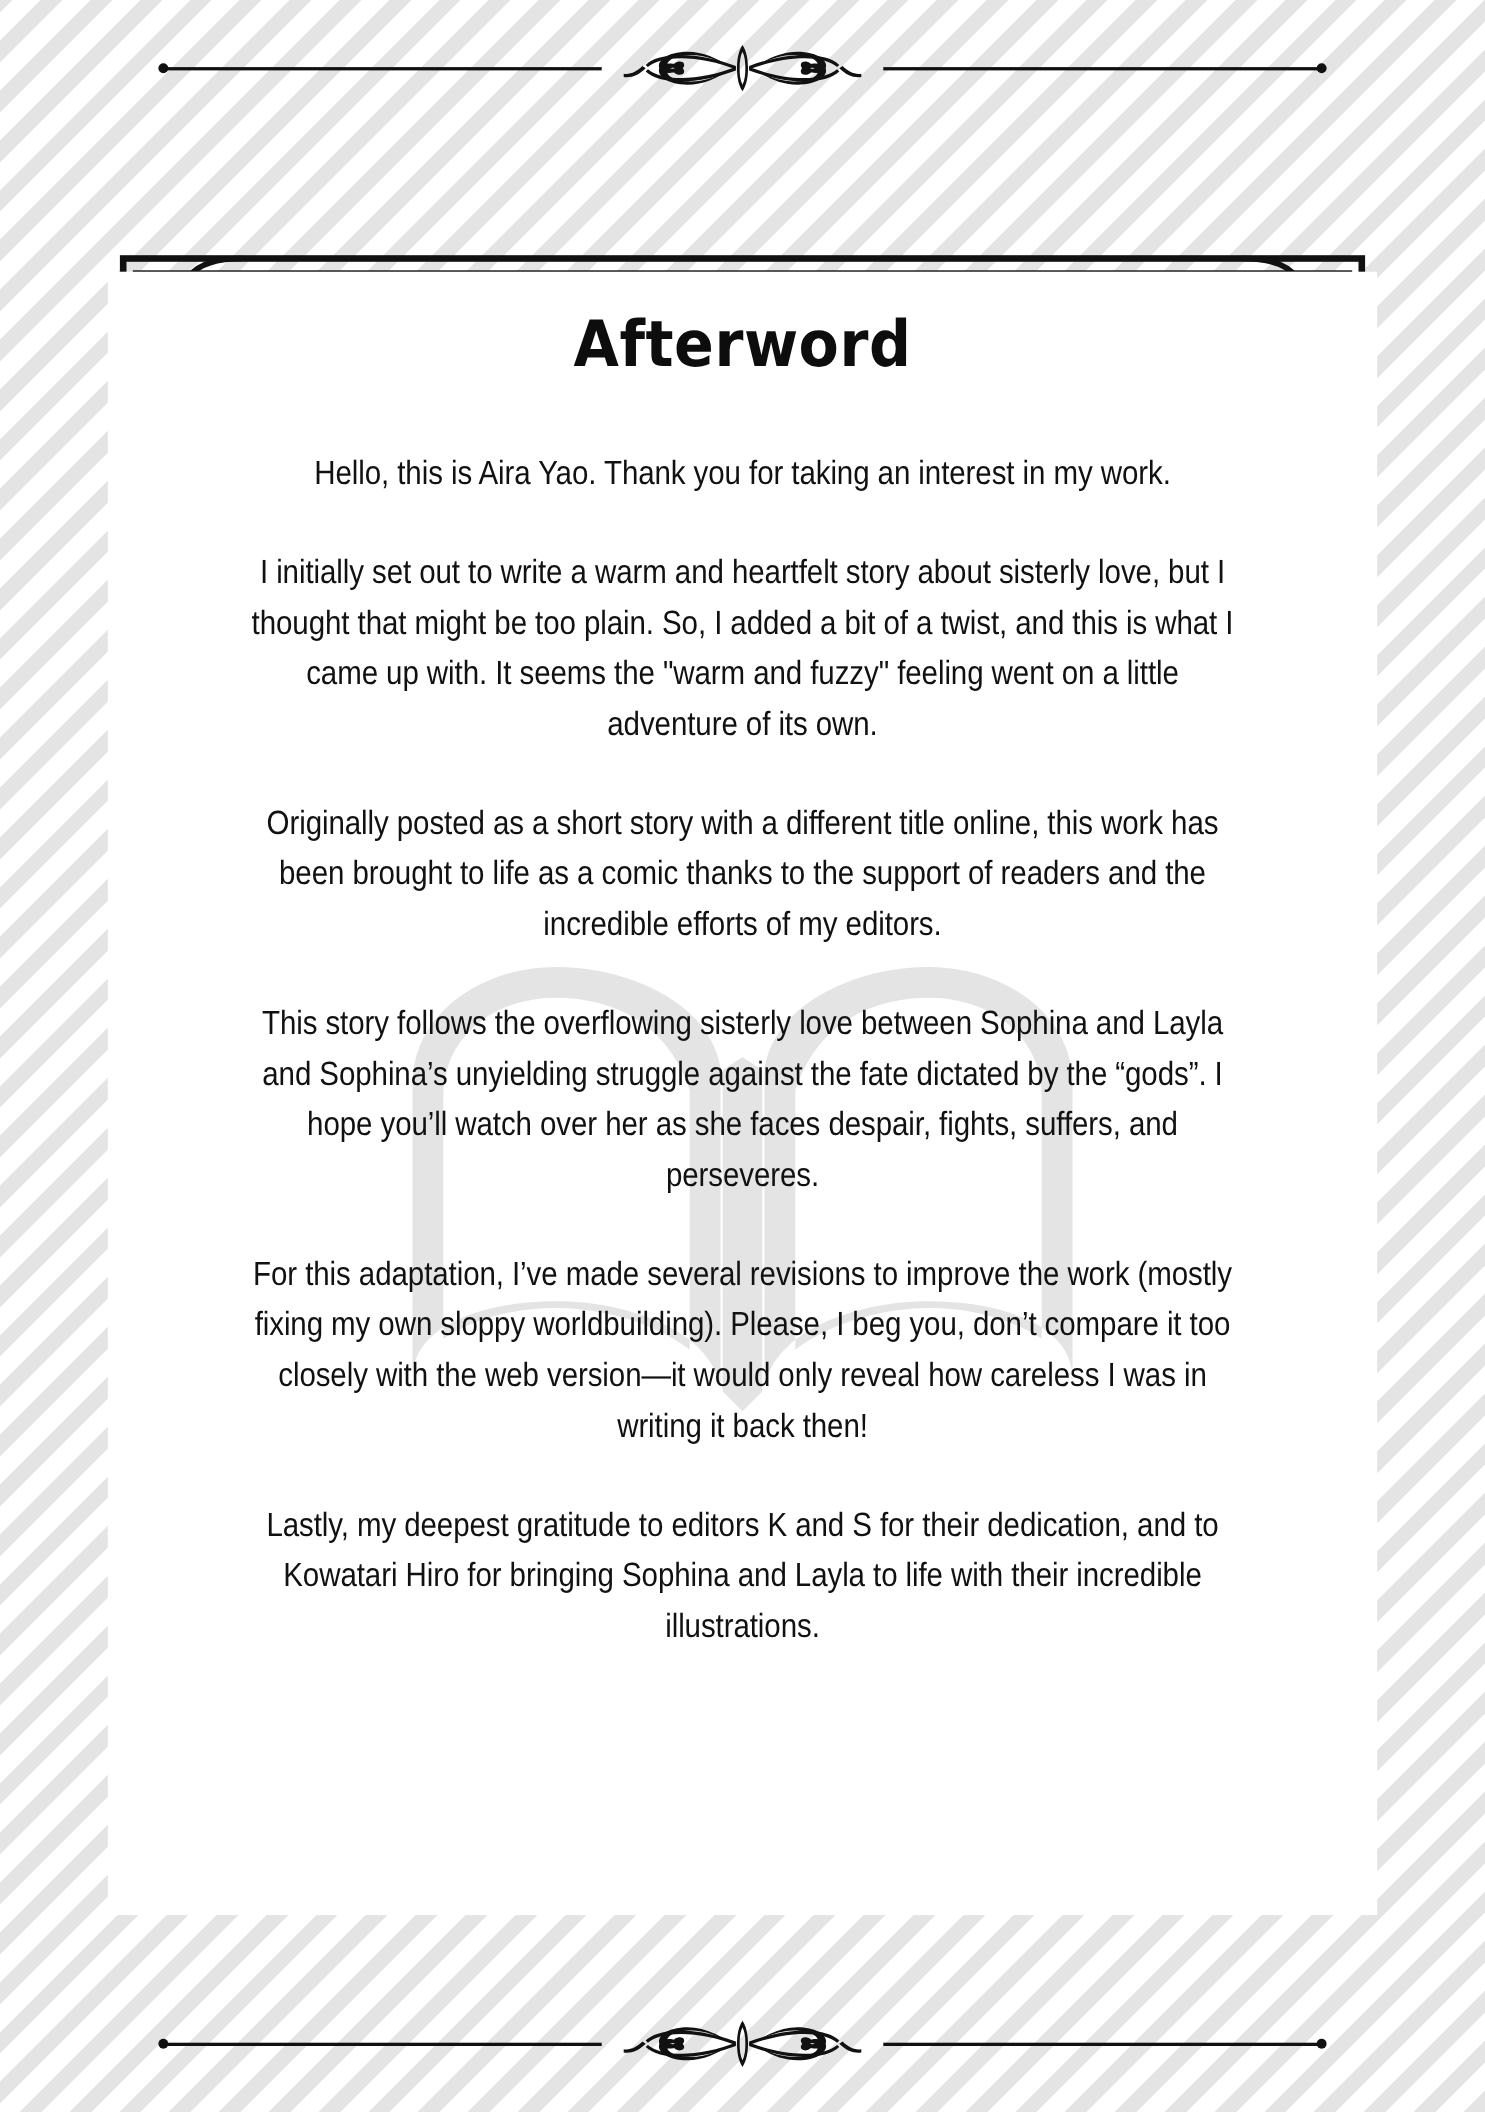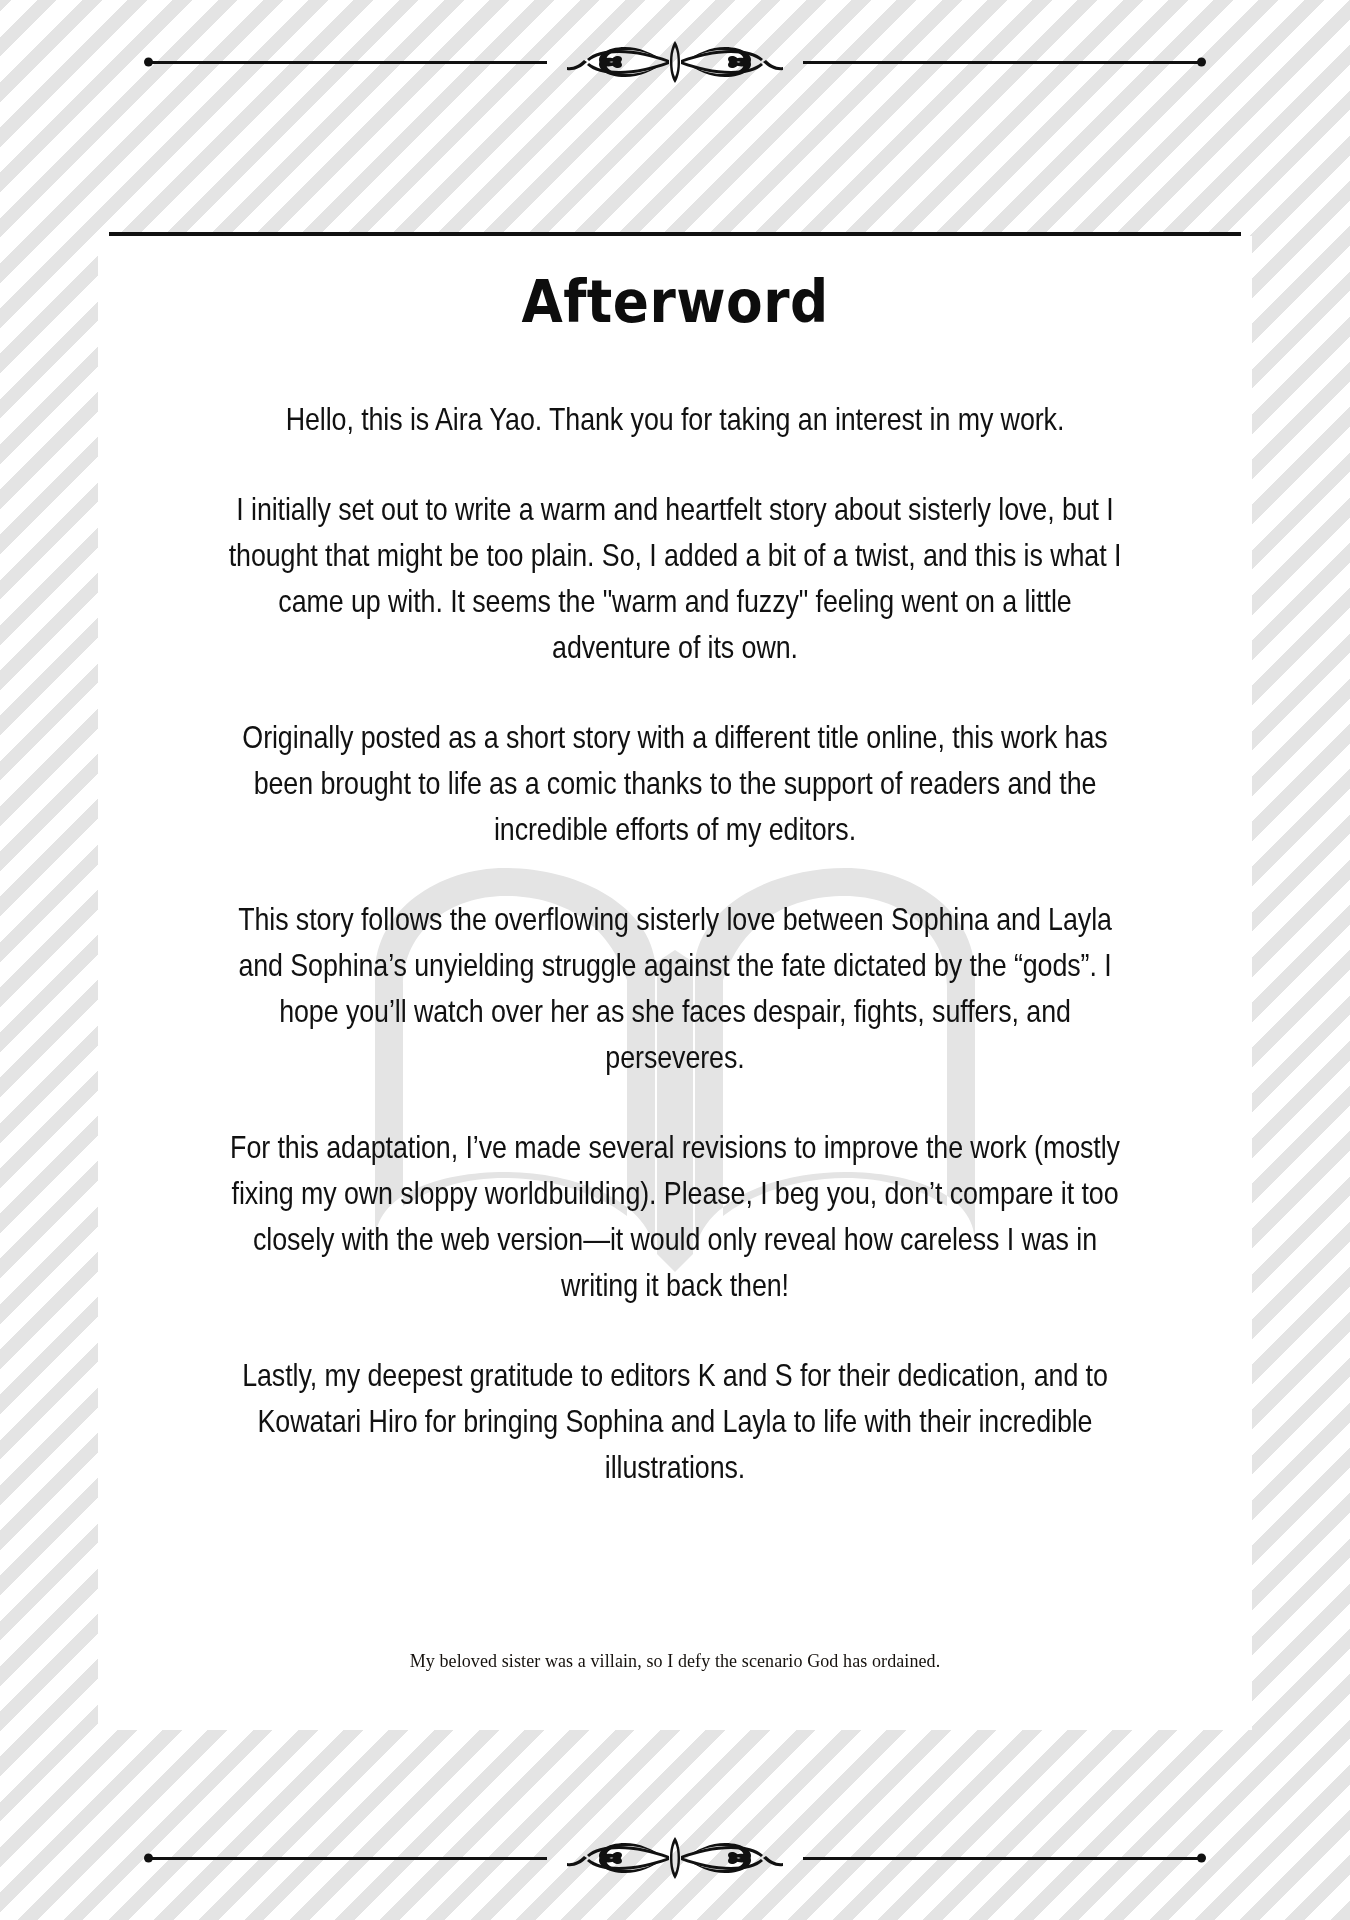--- a/index.html
+++ b/index.html
@@ -78,21 +78,21 @@
     top: 205px;
     width: 1210px;
     height: 1548px;
   }
   #frame svg { display: block; width: 100%; height: 100%; }
 
   
   #panel {
     position: absolute;
     left: 98px;
-    top: 236px;
+    top: 247px;
     width: 1154px;
     height: 1494px;
     background: #ffffff;
     overflow: hidden;
   }
 
   
   #watermark {
     position: absolute;
     left: 50%;
@@ -270,21 +270,20 @@
 
       <div id="paragraphs">
         <p class="para">Hello, this is Aira Yao. Thank you for taking an interest in my work.</p>
         <p class="para">I initially set out to write a warm and heartfelt story about sisterly love, but I thought that might be too plain. So, I added a bit of a twist, and this is what I came up with. It seems the "warm and fuzzy" feeling went on a little adventure of its own.</p>
         <p class="para">Originally posted as a short story with a different title online, this work has been brought to life as a comic thanks to the support of readers and the incredible efforts of my editors.</p>
         <p class="para">This story follows the overflowing sisterly love between Sophina and Layla and Sophina’s unyielding struggle against the fate dictated by the “gods”. I hope you’ll watch over her as she faces despair, fights, suffers, and perseveres.</p>
         <p class="para">For this adaptation, I’ve made several revisions to improve the work (mostly fixing my own sloppy worldbuilding). Please, I beg you, don’t compare it too closely with the web version—it would only reveal how careless I was in writing it back then!</p>
         <p class="para">Lastly, my deepest gratitude to editors K and S for their dedication, and to Kowatari Hiro for bringing Sophina and Layla to life with their incredible illustrations.</p>
       </div>
 
-      <div id="footer-caption">My beloved sister was a villain, so I defy the scenario God has ordained.</div>
     </div>
   </div>
 
   <div class="rule-row" id="bottom-rule">
     <div class="rule-line left"></div>
     <svg class="flourish" viewBox="0 0 220 58">
       <g fill="#111111">
         <path d="M110 8 c4 6 5 14 5 21 c0 7 -1 15 -5 21 c-4 -6 -5 -14 -5 -21 c0 -7 1 -15 5 -21 z
                  M110 14 c-2 4 -2.6 9 -2.6 15 c0 6 0.6 11 2.6 15 c2 -4 2.6 -9 2.6 -15 c0 -6 -0.6 -11 -2.6 -15 z"></path>
         <path d="M100 29 c-12 -9 -26 -15 -40 -15 c-9 0 -17 2 -22 6 c-4 3 -5 7 -3 10 c2 3 7 4 12 3

